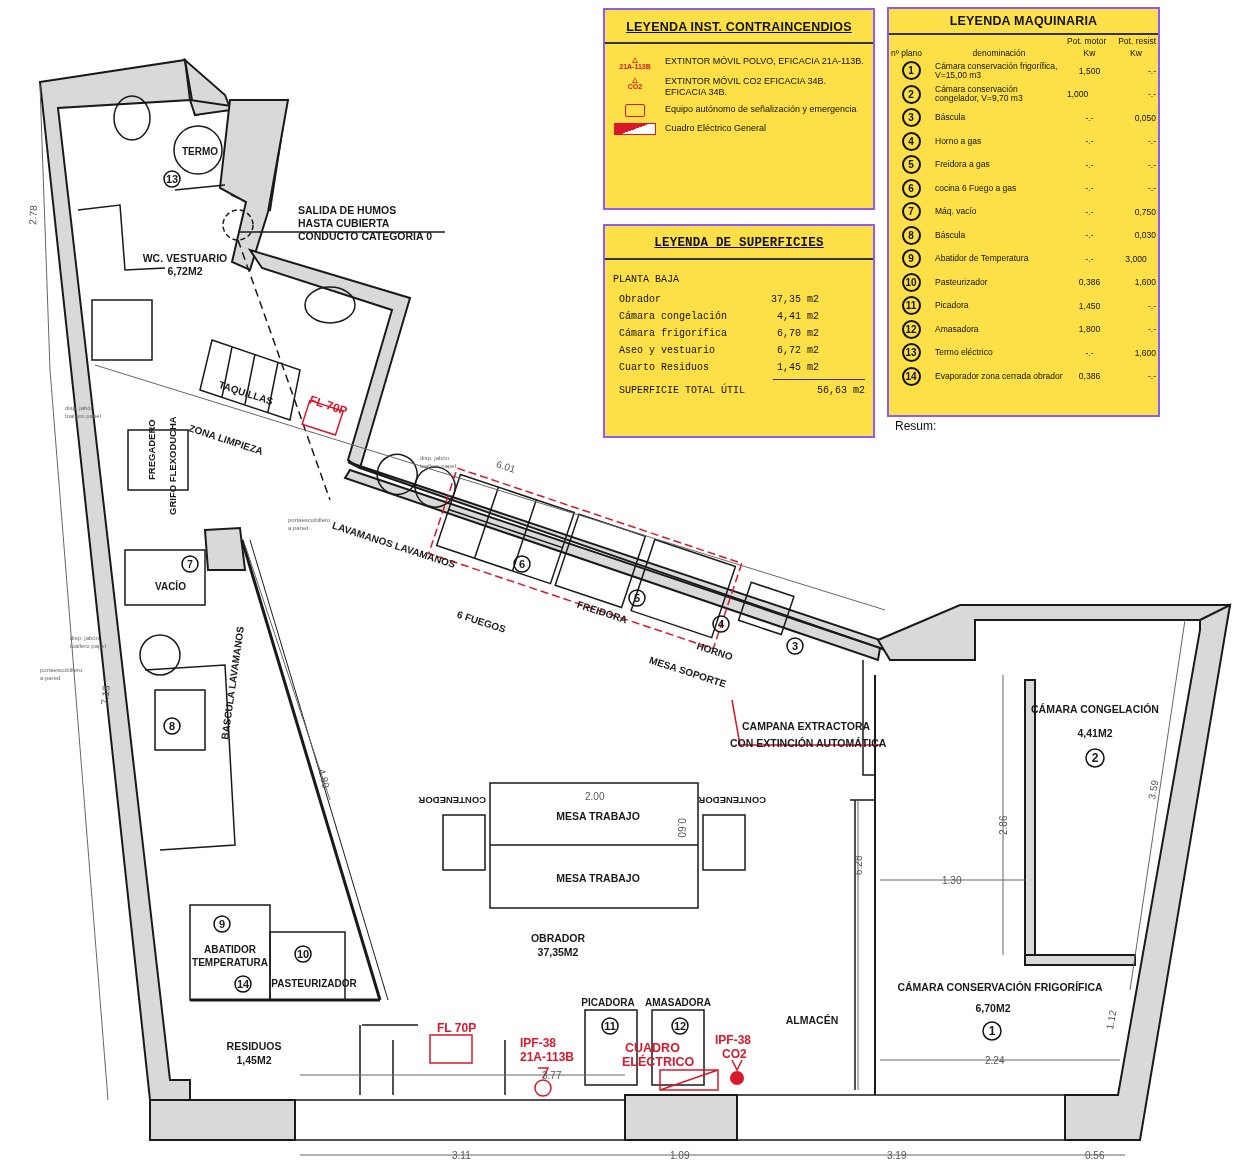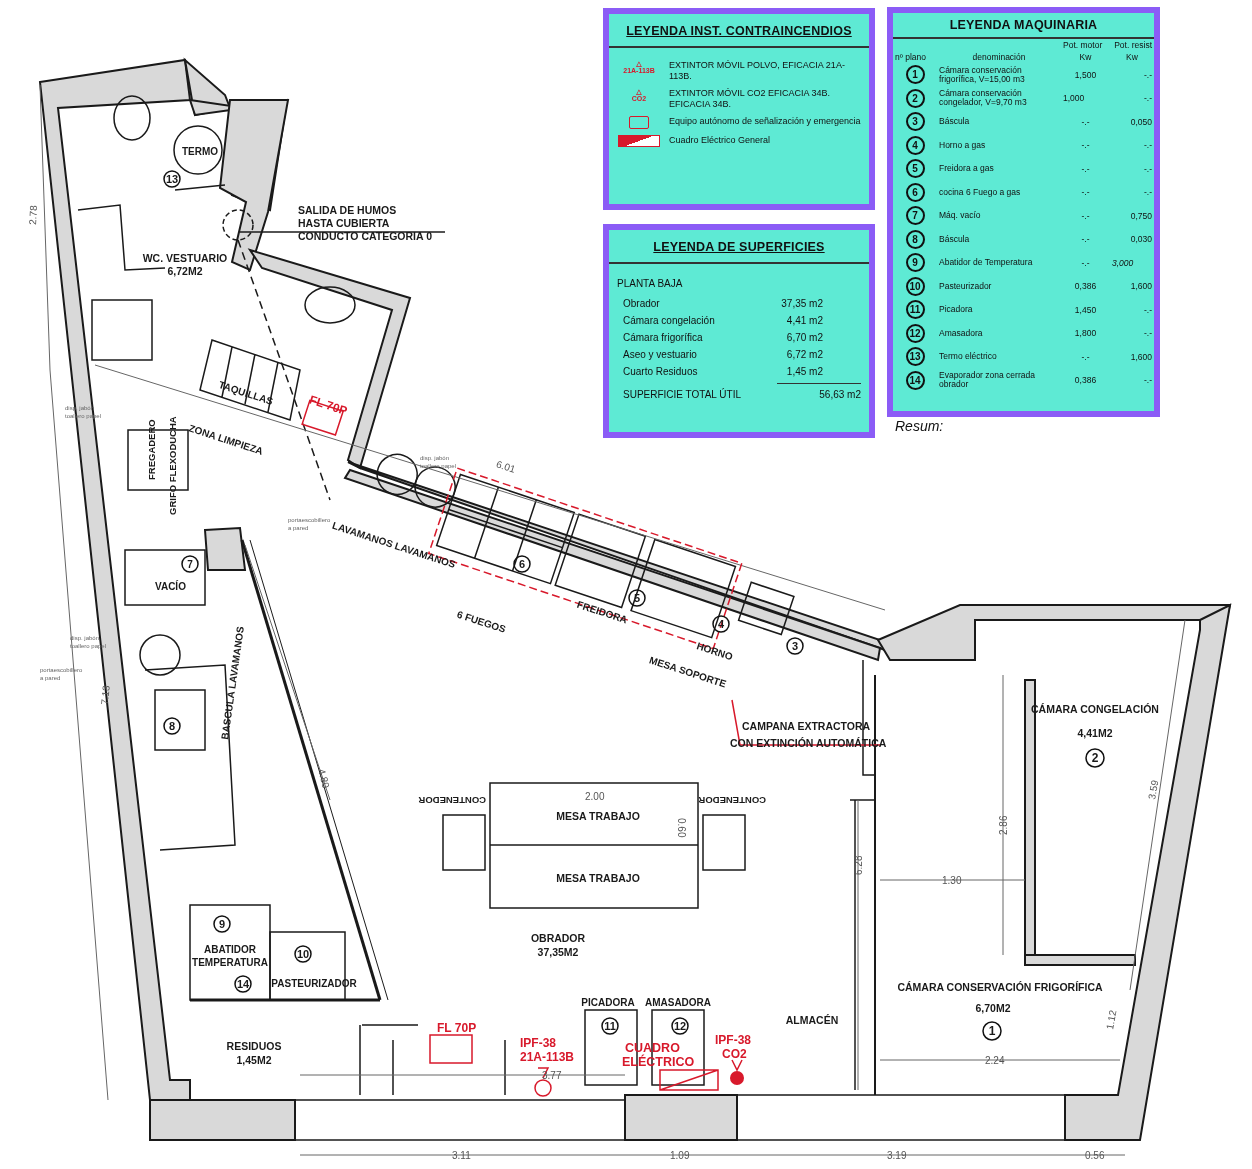--- a/index.html
+++ b/index.html
@@ -3,30 +3,30 @@
 <meta charset="utf-8">
 <style>
   html, body { margin: 0; padding: 0; background: #ffffff; }
   body { width: 1252px; height: 1169px; position: relative; overflow: hidden; font-family: "Liberation Sans", sans-serif; color: #111; }
   svg.plan { position: absolute; left: 0; top: 0; }
   .lbl { font-family: "Liberation Sans", sans-serif; font-weight: bold; fill: #1a1a1a; }
   .red { fill: #d8192b; }
   .dim { font-family: "Liberation Sans", sans-serif; fill: #555; font-size: 10px; }
   .tiny { font-family: "Liberation Sans", sans-serif; fill: #666; font-size: 6px; }
 
-  .legend-box { position: absolute; border: 6px solid #8b5cf6; background: #5eead4; box-sizing: border-box; font-size: 9px; }
+  .legend-box { position: absolute; border: 2px solid #8b5cf6; background: #fde047; box-sizing: border-box; font-size: 9px; }
   .legend-title { text-align: center; font-weight: bold; font-size: 12.5px; text-decoration: underline; padding: 10px 0 8px; border-bottom: 2px solid #333; letter-spacing: 0.2px; }
   .fire .row { display: flex; align-items: flex-start; margin: 0 0 6px 0; }
   .fire .ico { width: 60px; display: flex; justify-content: center; }
   .fire .txt { flex: 1; font-size: 9px; line-height: 11px; padding-right: 6px; }
   .sup-row { display: flex; justify-content: space-between; font-size: 10px; padding: 3px 0; }
   .maq table { width: 100%; border-collapse: collapse; font-size: 8.5px; }
   .maq td, .maq th { padding: 1px 2px; vertical-align: middle; font-weight: normal; }
   .circ { display: inline-block; width: 15px; height: 15px; border: 2px solid #111; border-radius: 50%; text-align: center; line-height: 15px; font-size: 10px; font-weight: bold; }
-  .resum { position: absolute; font-size: 14px; line-height: 12px; font-style: italic; }
+  .resum { position: absolute; font-size: 12px; line-height: 12px; }
 </style>
 </head>
 <body>
 
 <svg class="plan" width="1252" height="1169" viewBox="0 0 1252 1169">
 
   <g fill="#d9d9d9" stroke="#1a1a1a" stroke-width="2">
 
     <polygon points="40,82 185,60 190,100 58,108 170,1080 190,1080 190,1100 150,1100"></polygon>
 
@@ -279,21 +279,21 @@
     </div>
     <div class="row">
       <div class="ico">
           <span style="display:inline-block;width:40px;height:10px;border:1.5px solid #d8192b;background:linear-gradient(160deg,#d8192b 50%,#fff 50%);"></span>
         </div>
       <div class="txt">Cuadro Eléctrico General</div>
     </div>
   </div>
 </div>
 
-<div class="legend-box" style="left:603px; top:224px; width:272px; height:214px;">
+<div class="legend-box" style="left:603px; top:224px; width:272px; height:214px;font-family:Liberation Mono, monospace;">
   <div class="legend-title">LEYENDA DE SUPERFICIES</div>
   <div style="padding:14px 8px 0 8px;">
     <div style="font-size:10px;margin-bottom:6px;">PLANTA BAJA</div>
     <div style="padding-left:6px;width:200px;">
       <div class="sup-row">
           <span>Obrador</span>
           <span>37,35 m2</span>
         </div>
       <div class="sup-row">
           <span>Cámara congelación</span>
@@ -383,21 +383,21 @@
         <tr style="height: 23.5px;">
           <td style="text-align:center;width:40px;"><span class="circ">8</span></td>
           <td style="line-height:9px;">Báscula</td>
           <td style="text-align:center;width:45px;">-.-</td>
           <td style="text-align:right;width:40px;">0,030</td>
         </tr>
         <tr style="height: 23.5px;">
           <td style="text-align:center;width:40px;"><span class="circ">9</span></td>
           <td style="line-height:9px;margin-top:43px;">Abatidor de Temperatura</td>
           <td style="text-align:center;width:45px;">-.-</td>
-          <td style="text-align:left;width:40px;font-style:italic;">3,000</td>
+          <td style="text-align:center;width:40px;">3,000</td>
         </tr>
         <tr style="height: 23.5px;">
           <td style="text-align:center;width:40px;"><span class="circ">10</span></td>
           <td style="line-height:9px;">Pasteurizador</td>
           <td style="text-align:center;width:45px;">0,386</td>
           <td style="text-align:right;width:40px;">1,600</td>
         </tr>
         <tr style="height: 23.5px;">
           <td style="text-align:center;width:40px;"><span class="circ">11</span></td>
           <td style="line-height:9px;">Picadora</td>

